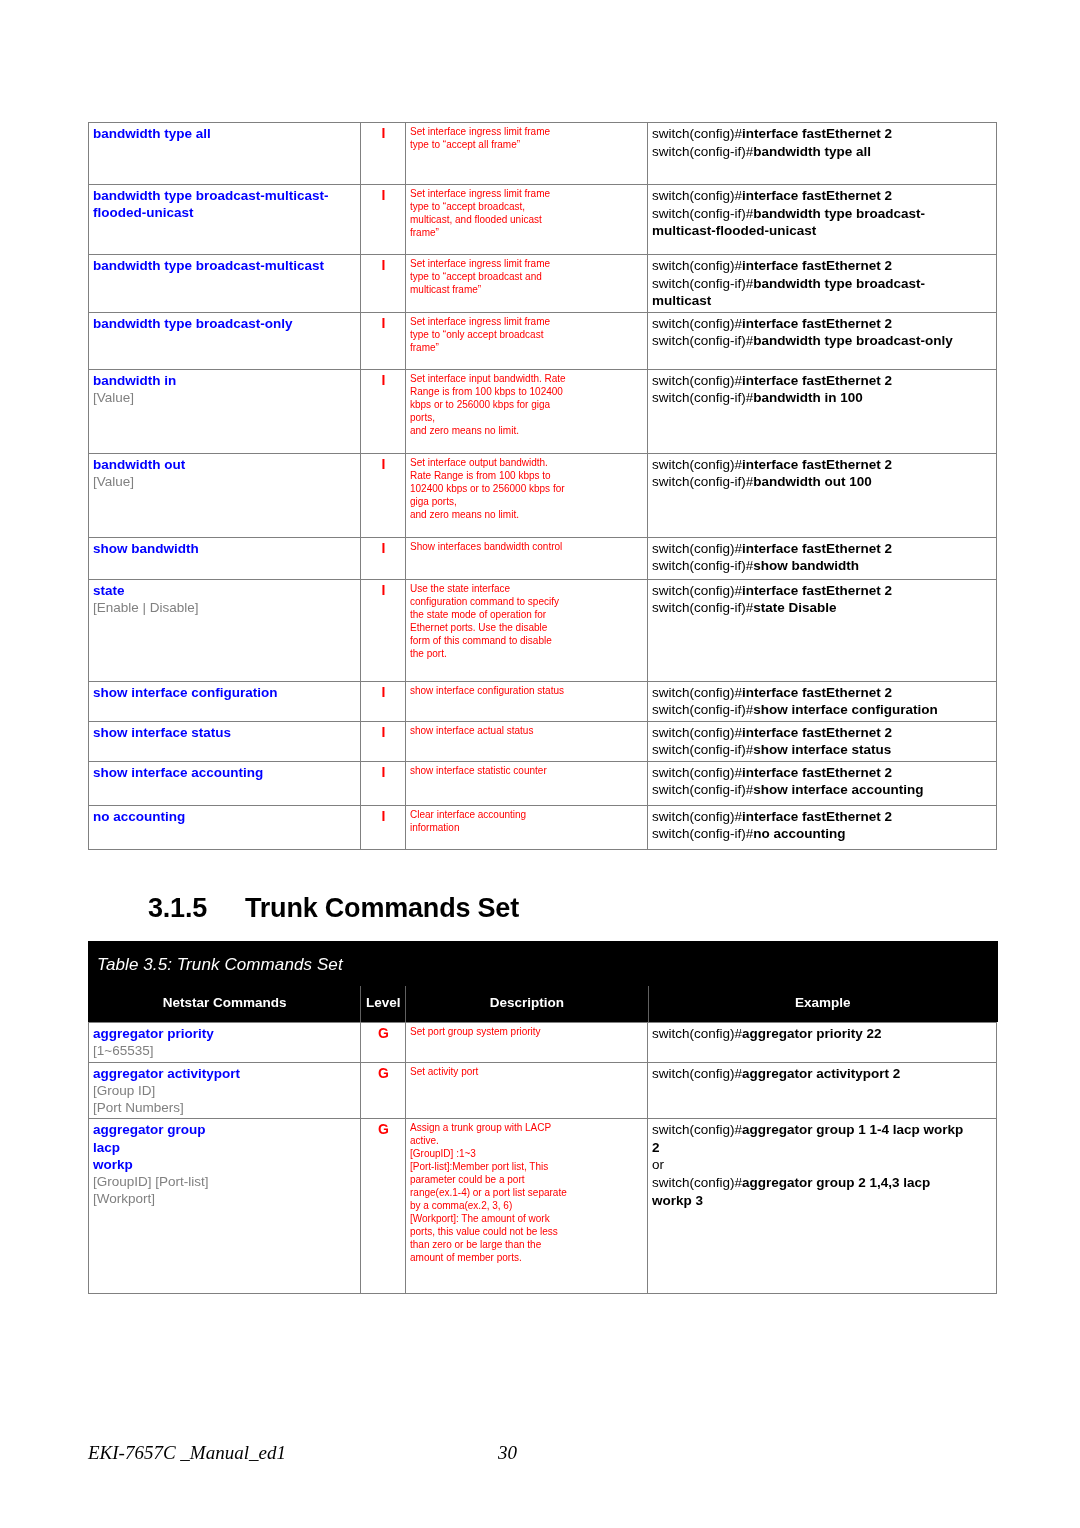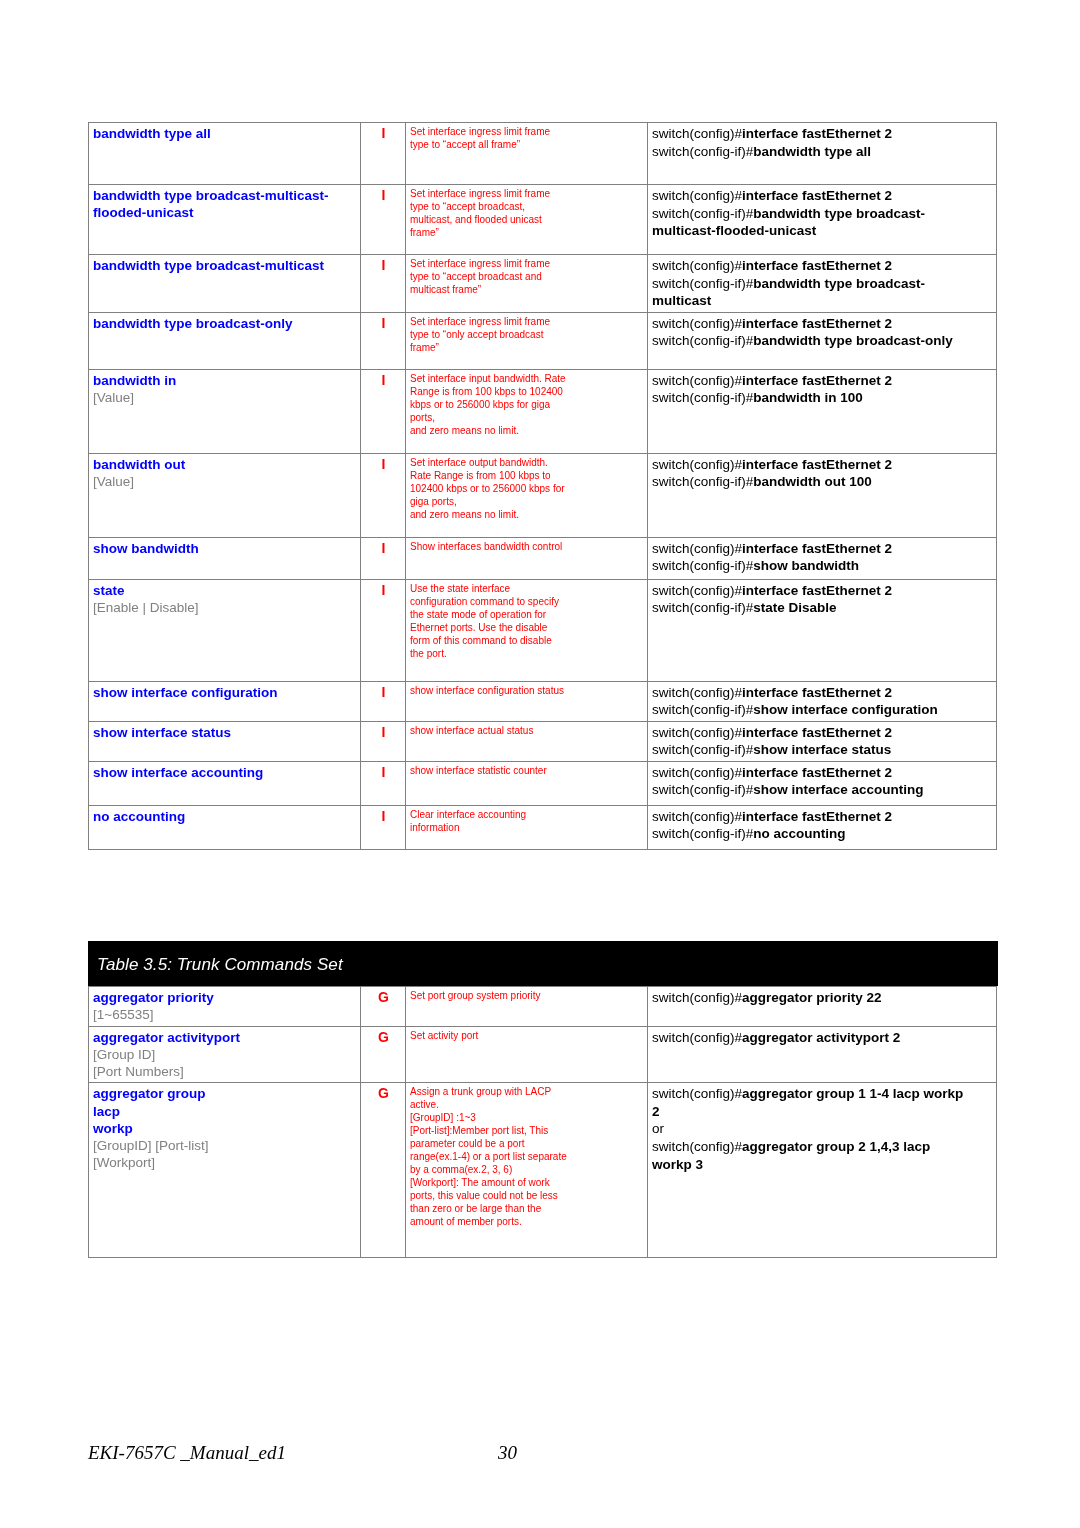--- a/index.html
+++ b/index.html
@@ -326,23 +326,42 @@
 information</td>
             <td class="ex">
               <span class="ex-line"><span class="pre">switch(config)#</span><span class="bld">interface fastEthernet 2</span></span>
               <span class="ex-line"><span class="pre">switch(config-if)#</span><span class="bld">no accounting</span></span>
             </td>
           </tr>
         </tbody>
     </table>
   </div>
 
+  <div id="section-heading">
+    <span class="num">3.1.5</span><span>Trunk Commands Set</span>
+  </div>
 
   <div id="table-35-wrap">
     <div class="caption-bar">Table 3.5: Trunk  Commands Set</div>
+    <table class="hdrtable">
+      <colgroup>
+        <col class="d-cmd">
+          <col class="d-lvl">
+          <col class="d-desc">
+          <col class="d-ex">
+      </colgroup>
+      <thead>
+        <tr>
+          <th>Netstar Commands</th>
+          <th>Level</th>
+          <th>Description</th>
+          <th>Example</th>
+        </tr>
+      </thead>
+    </table>
     <table class="cmdtable">
       <colgroup>
         <col class="d-cmd">
           <col class="d-lvl">
           <col class="d-desc">
           <col class="d-ex">
       </colgroup>
       <tbody id="tbody-trunk">
           <tr style="height: 34px;">
             <td>

